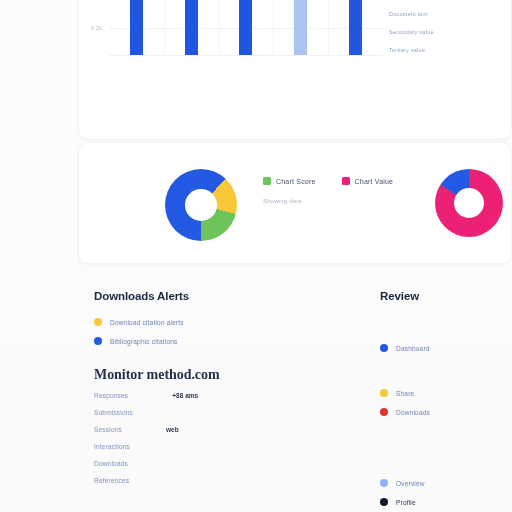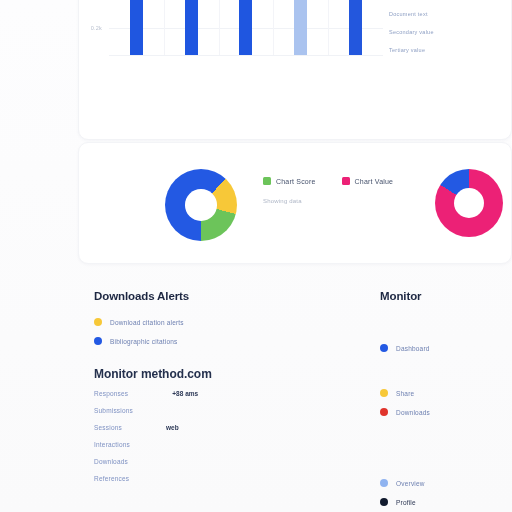--- a/index.html
+++ b/index.html
@@ -191,25 +191,26 @@
     color: #6c7fb0;
     letter-spacing: .2px;
     white-space: nowrap;
     filter: blur(.3px);
   }
   .dot-label.dark { color: #2b3552; }
 
   .sub-head {
     margin-top: 22px;
     margin-bottom: 9px;
-    font-size: 12px;
+    font-size: 14px;
     font-weight: 700;
     color: #24304d;
     letter-spacing: -.05px;
     filter: blur(.3px);
+    font-family: Liberation Serif, serif;
   }
 
   .link-row {
     display: flex;
     align-items: baseline;
     justify-content: flex-start;
     gap: 44px;
     margin-bottom: 10px;
   }
   .link-text {
@@ -317,21 +318,21 @@
         <span class="link-text">Downloads</span>
         <span class="link-meta"></span>
       </div>
       <div class="link-row">
         <span class="link-text">References</span>
         <span class="link-meta"></span>
       </div>
     </div>
 
     <div class="col-right">
-      <div class="section-title">Monitor</div>
+      <div class="section-title">Review</div>
 
       <div class="spacer-sm"></div>
 
       <div class="dot-row">
         <span class="dot" style="background: rgb(35, 89, 227);"></span>
         <span class="dot-label">Dashboard</span>
       </div>
 
       <div class="spacer-sm"></div>
 

